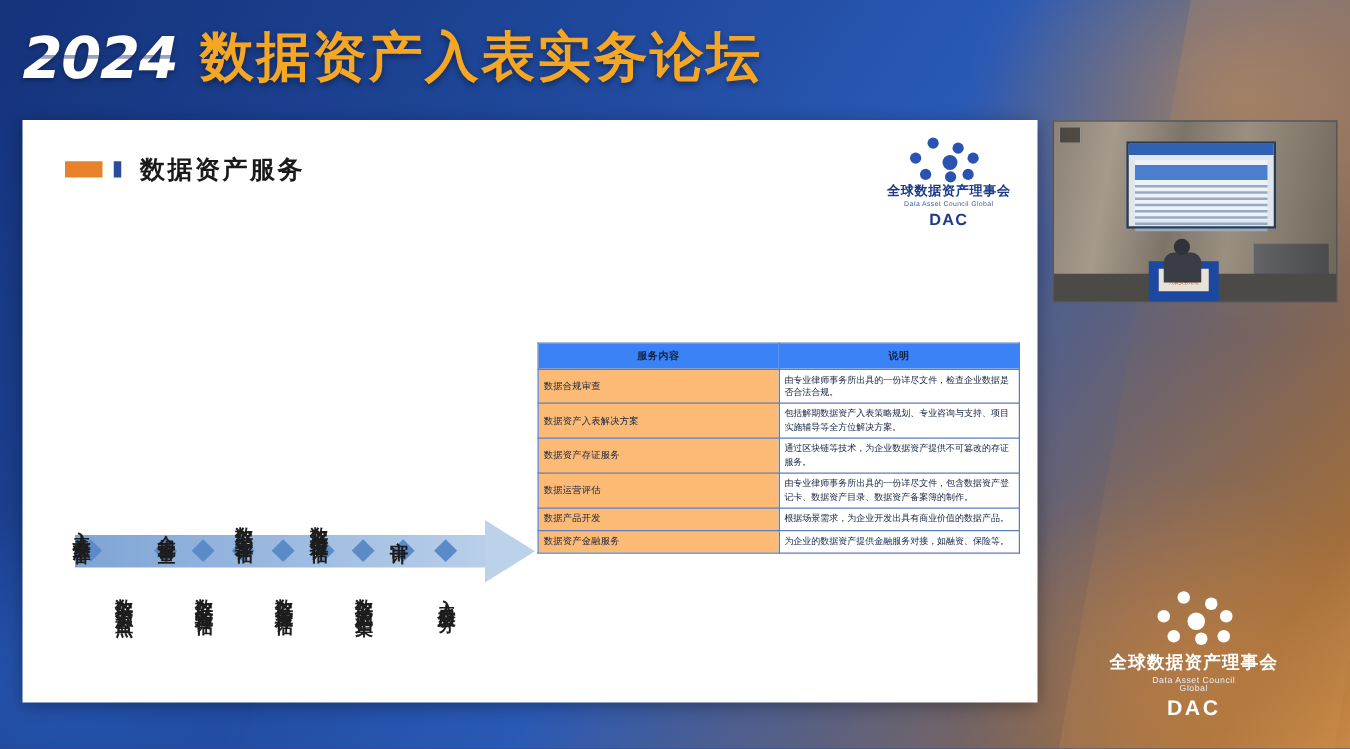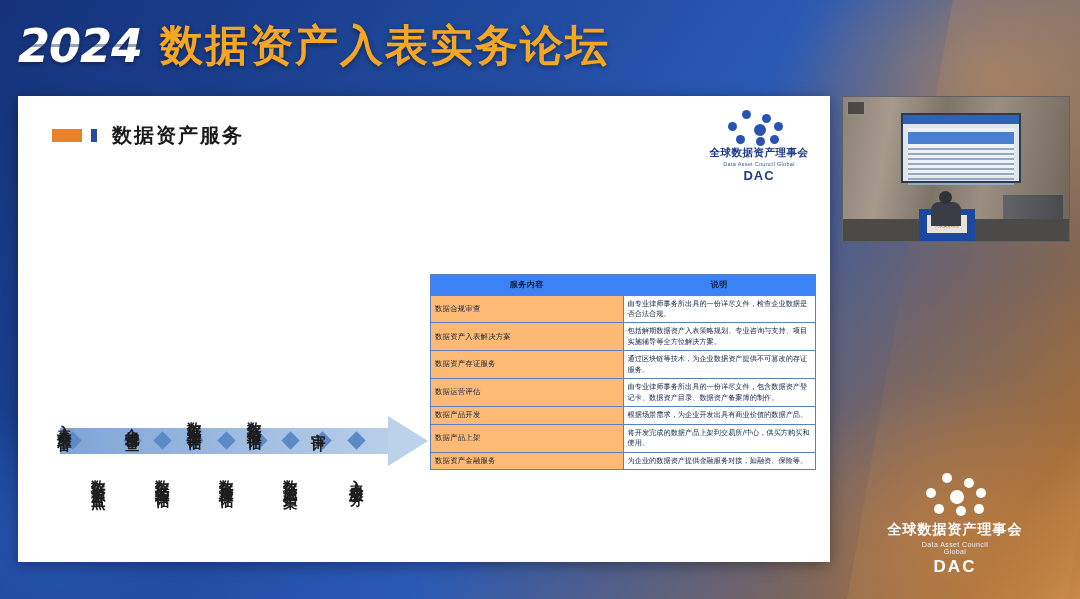--- a/index.html
+++ b/index.html
@@ -305,24 +305,20 @@
           </tr>
           <tr>
             <td class="c-item">数据运营评估</td>
             <td class="c-desc">由专业律师事务所出具的一份详尽文件，包含数据资产登记卡、数据资产目录、数据资产备案簿的制作。</td>
           </tr>
           <tr>
             <td class="c-item">数据产品开发</td>
             <td class="c-desc">根据场景需求，为企业开发出具有商业价值的数据产品。</td>
           </tr>
           <tr>
-            <td class="c-item">数据产品上架</td>
-            <td class="c-desc">将开发完成的数据产品上架到交易所/中心，供买方购买和使用。</td>
-          </tr>
-          <tr>
             <td class="c-item">数据资产金融服务</td>
             <td class="c-desc">为企业的数据资产提供金融服务对接，如融资、保险等。</td>
           </tr>
         </tbody>
       </table>
     </div>
   </div>
 
   <div id="cam">
     <div id="cam-wall"></div>

